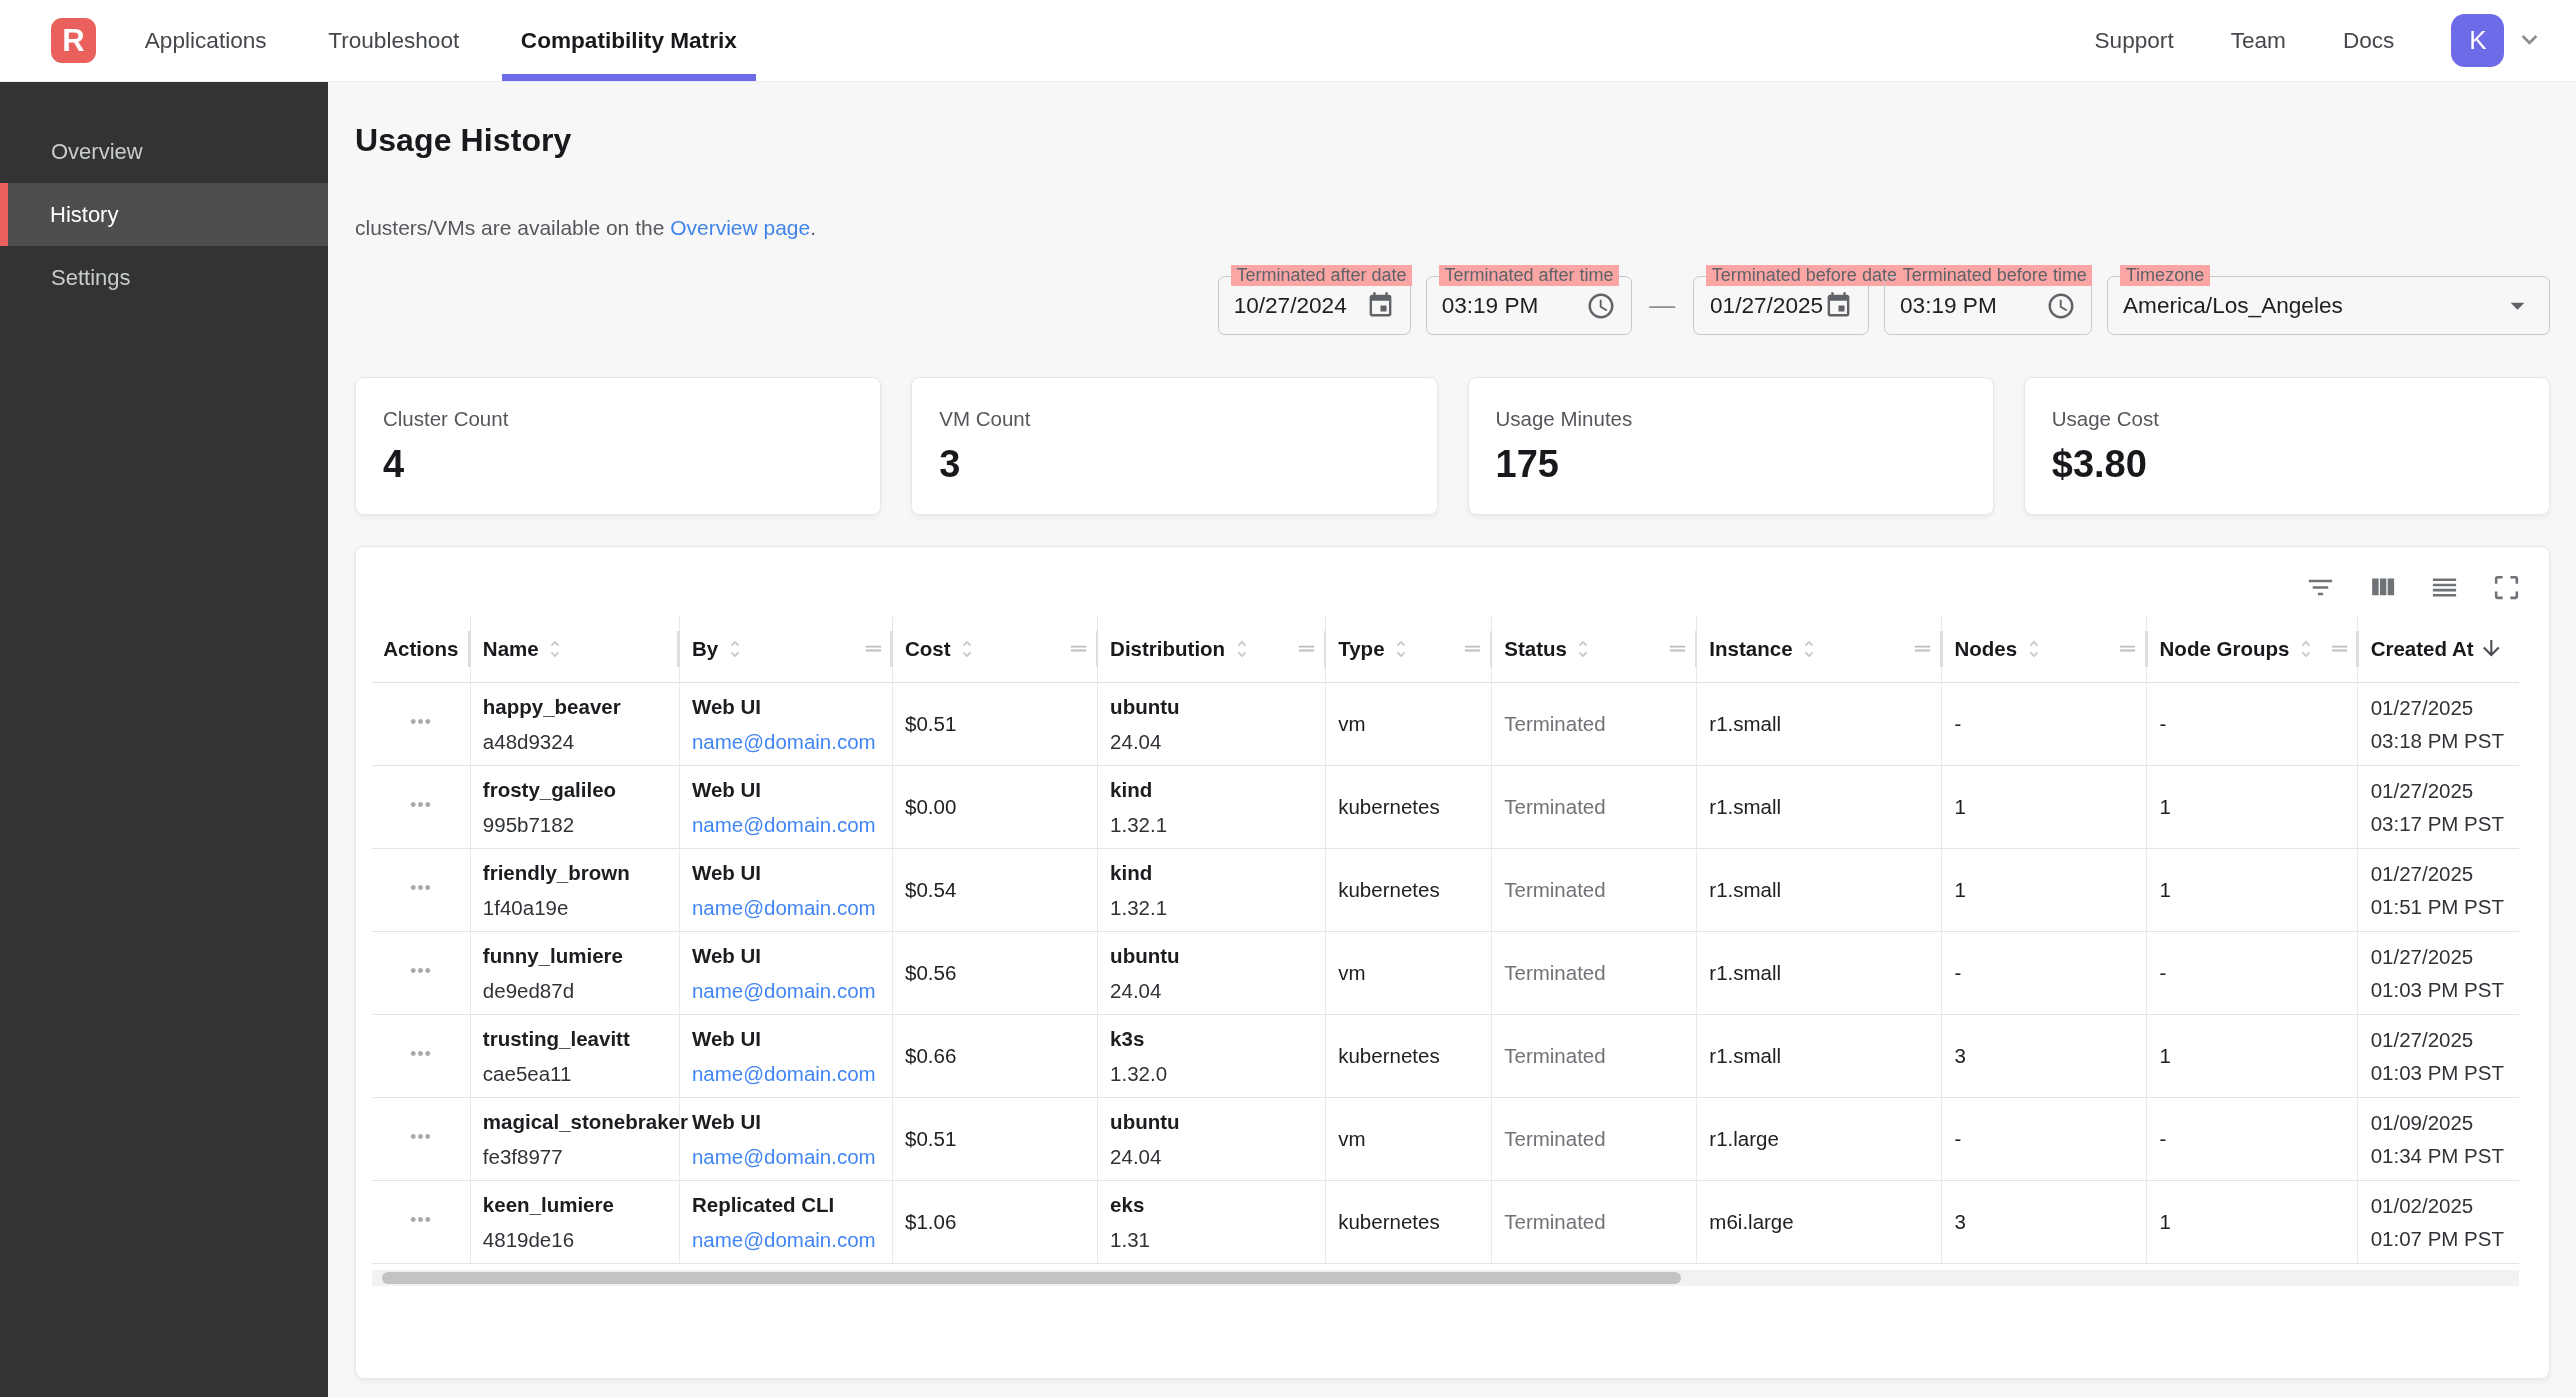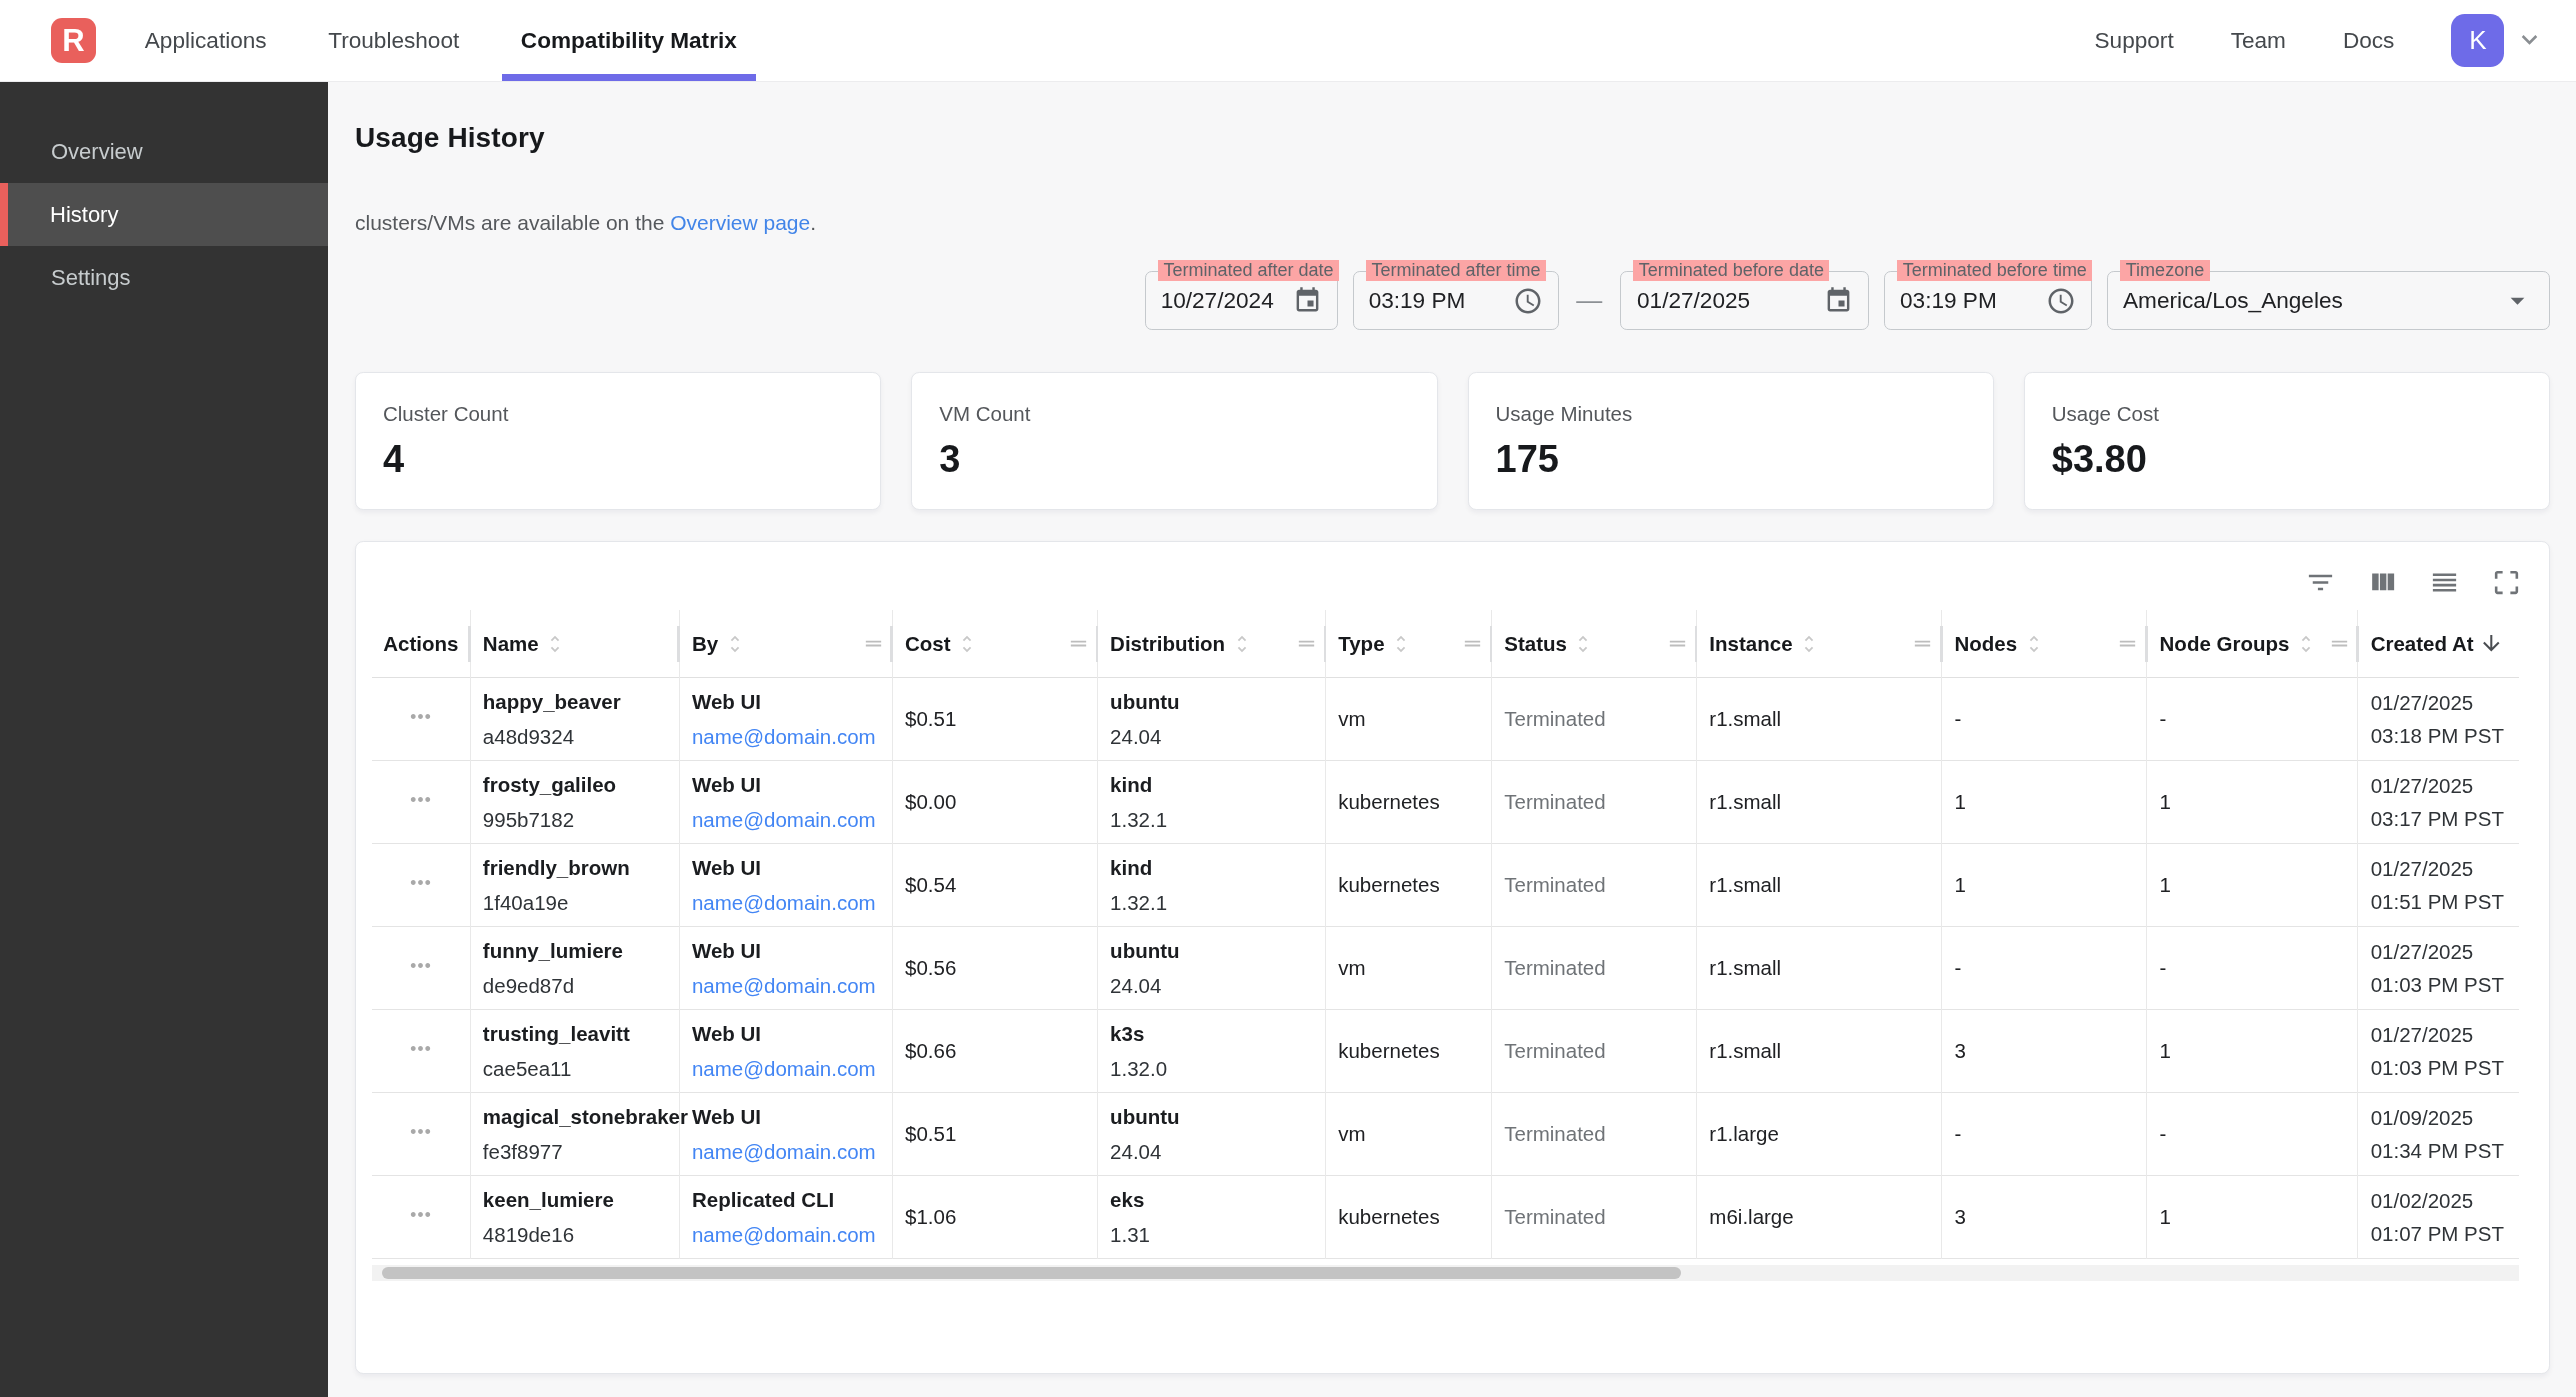--- a/index.html
+++ b/index.html
@@ -20,31 +20,31 @@
   .avatar { width:53px; height:53px; border-radius:13.7px; background:#6E6BE8; color:#fff; font-size:26px;
             display:flex; align-items:center; justify-content:center; }
 
   
   .shell { display:flex; height:1315px; }
   .sidebar { width:328px; background:#333333; padding-top:38px; flex:none; }
   .side-item { height:63px; display:flex; align-items:center; padding-left:51px; font-size:22px; color:#C7CCCE; cursor:pointer; }
   .side-item.active { background:#4E4E4E; color:#FFFFFF; border-left:8.2px solid #E9605C; padding-left:42px; }
 
   .main { flex:1; padding:40px 26px 0 27px; overflow:hidden; }
-  .page-title { font-size:28px; font-weight:700; color:#17191C; letter-spacing:0.1px; }
+  .page-title { font-size:32px; font-weight:700; color:#17191C; letter-spacing:0.1px; }
   .page-desc { margin-top:18px; font-size:21px; line-height:34px; color:#55585C; }
   .page-desc a { color:#4285E8; text-decoration:none; }
 
   
   .filters { margin-top:31px; display:flex; justify-content:flex-end; align-items:center; gap:15px; }
   .field { position:relative; height:59px; border:1.4px solid #C5C9CD; border-radius:6.8px; display:flex; align-items:center; padding:0 15px; background:transparent; cursor:pointer; }
   .field-label { position:absolute; top:-11.6px; left:12.3px; background:#fca5a5; padding:0 5.5px; font-size:18px; color:#5F6368; white-space:nowrap; }
   .field-value { font-size:22.6px; color:#202124; white-space:nowrap; }
   .field .ficon { margin-left:auto; flex:none; }
-  .f-date { width:193px; } .f-time { width:206px; } .f-date2 { width:249px;padding-left:16px; } .f-time2 { width:208px; }
+  .f-date { width:193px; } .f-time { width:206px; } .f-date2 { width:176px;padding-left:16px; } .f-time2 { width:208px; }
   .f-tz { width:443px; }
   .range-dash { font-size:26px; color:#8C9094; padding:0 2.7px; }
   .ficon svg { display:block; fill:#5F6368; }
 
   
   .stats { margin-top:42px; display:flex; gap:30px; }
   .stat-card { flex:1; height:138px; background:#fff; border:1.4px solid #E4E6EA; border-radius:8.2px; box-shadow:0 2.1px 5.5px rgba(25,28,50,.05); padding:29px 27px; }
   .stat-label { font-size:20.5px; color:#54575B; }
   .stat-value { margin-top:12.3px; font-size:38px; font-weight:700; color:#17191C; }
 

